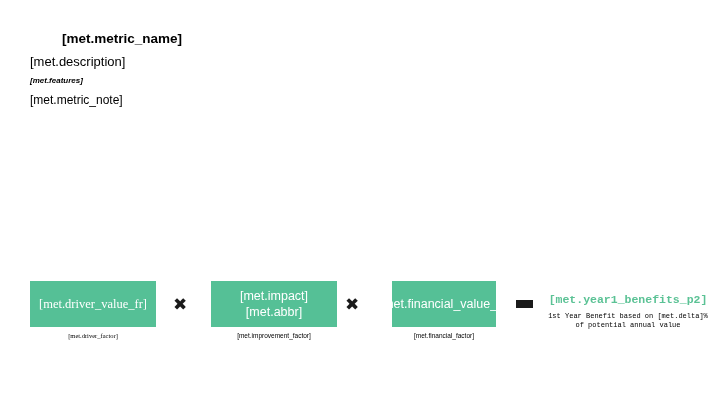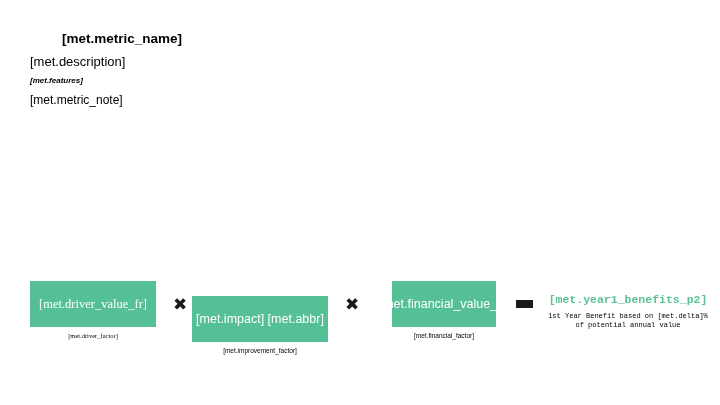--- a/index.html
+++ b/index.html
@@ -90,21 +90,21 @@
   .formula-caption {
     margin-top: 5px;
     font-size: 6.5px;
     color: #000000;
     text-align: center;
     line-height: 8px;
   }
 
   
   #node-driver   { left: 30px;  width: 126px; font-family: Liberation Serif, serif; }
-  #node-impact   { left: 192px; width: 136px; margin-top: 15px; }
+  #node-impact   { left: 211px; width: 126px; }
   #node-financial{ left: 392px; width: 104px; }
 
   
   .operator {
     position: absolute;
     top: 11px;
     width: 24px;
     height: 24px;
     display: flex;
     align-items: center;

